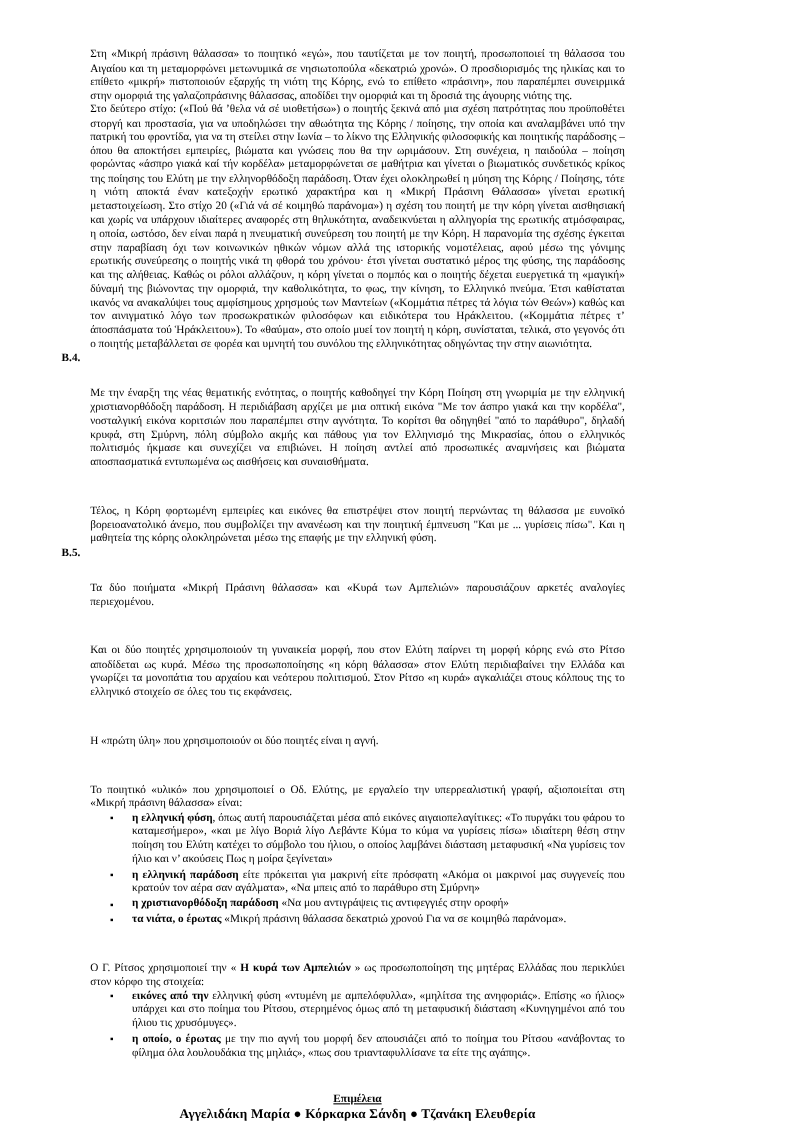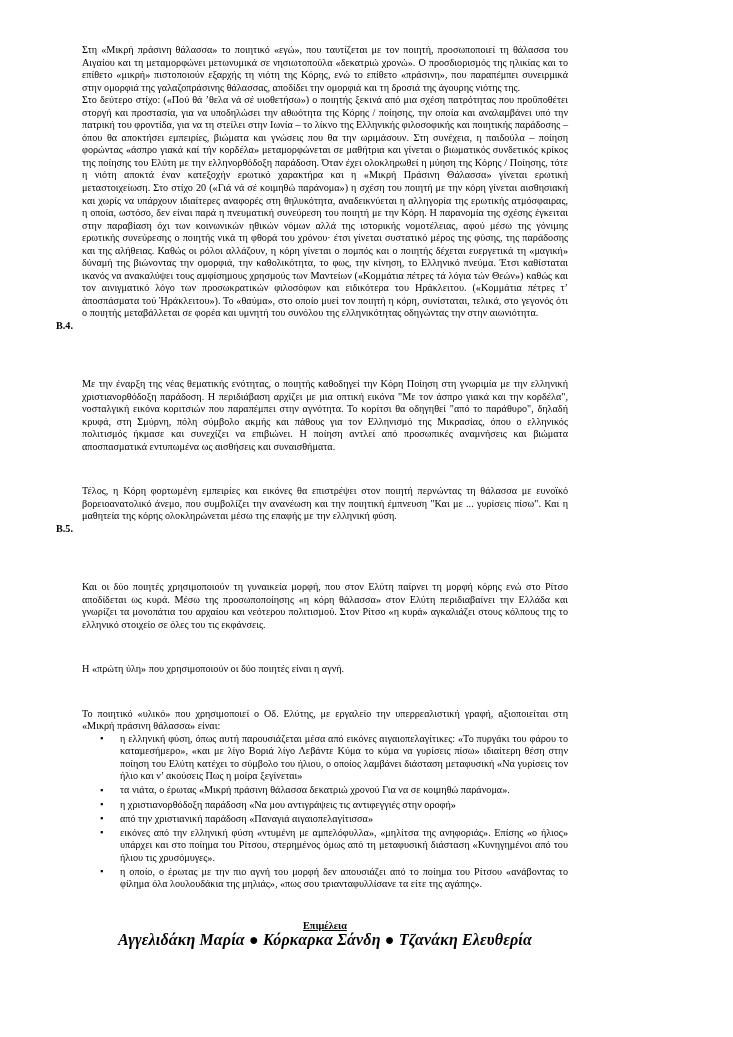--- a/index.html
+++ b/index.html
@@ -31,21 +31,20 @@
   
   .para {
     margin: 0;
     text-align: justify;
   }
   
   .section {
     display: flex;
     align-items: flex-start;
     margin: 0;
-    flex-direction: column;
   }
   .section-marker {
     font-weight: bold;
     font-size: 10.2px;
     line-height: 12.55px;
     width: 26px;
     flex: 0 0 26px;
     margin-left: -26px;
     text-align: left;
     white-space: nowrap;
@@ -69,39 +68,38 @@
     text-align: justify;
   }
   ul.bullets > li::before {
     content: "\25AA";
     position: absolute;
     left: 18px;
     top: -0.5px;
     font-size: 9px;
     line-height: 12.55px;
   }
-  b, .b { font-weight: normal; }
+  b, .b { font-weight: bold; }
 
   .footer {
     margin-top: 5px;
     text-align: center;
   }
   .footer-title {
     font-weight: bold;
     text-decoration: underline;
     font-size: 10.2px;
     line-height: 12.55px;
     margin-top: 28px;
   }
   .footer-names {
     font-weight: bold;
-    font-size: 16px;
+    font-size: 12px;
     line-height: 13.5px;
     letter-spacing: 0.15px;
-    font-style: italic;
   }
 </style>
 </head>
 <body>
 
 <div class="page">
   <div class="body-text">
 
     <div class="para">Στη «Μικρή πράσινη θάλασσα» το ποιητικό «εγώ», που ταυτίζεται με τον ποιητή, προσωποποιεί τη θάλασσα του Αιγαίου και τη μεταμορφώνει μετωνυμικά σε νησιωτοπούλα «δεκατριώ χρονώ». Ο προσδιορισμός της ηλικίας και το επίθετο «μικρή» πιστοποιούν εξαρχής τη νιότη της Κόρης, ενώ το επίθετο «πράσινη», που παραπέμπει συνειρμικά στην ομορφιά της γαλαζοπράσινης θάλασσας, αποδίδει την ομορφιά και τη δροσιά της άγουρης νιότης της.</div>
     <div class="para">Στο δεύτερο στίχο: («Πού θά ’θελα νά σέ υιοθετήσω») ο ποιητής ξεκινά από μια σχέση πατρότητας που προϋποθέτει στοργή και προστασία, για να υποδηλώσει την αθωότητα της Κόρης / ποίησης, την οποία και αναλαμβάνει υπό την πατρική του φροντίδα, για να τη στείλει στην Ιωνία – το λίκνο της Ελληνικής φιλοσοφικής και ποιητικής παράδοσης – όπου θα αποκτήσει εμπειρίες, βιώματα και γνώσεις που θα την ωριμάσουν. Στη συνέχεια, η παιδούλα – ποίηση φορώντας «άσπρο γιακά καί τήν κορδέλα» μεταμορφώνεται σε μαθήτρια και γίνεται ο βιωματικός συνδετικός κρίκος της ποίησης του Ελύτη με την ελληνορθόδοξη παράδοση. Όταν έχει ολοκληρωθεί η μύηση της Κόρης / Ποίησης, τότε η νιότη αποκτά έναν κατεξοχήν ερωτικό χαρακτήρα και η «Μικρή Πράσινη Θάλασσα» γίνεται ερωτική μεταστοιχείωση. Στο στίχο 20 («Γιά νά  σέ κοιμηθώ παράνομα») η σχέση του ποιητή με την κόρη γίνεται αισθησιακή και χωρίς να υπάρχουν ιδιαίτερες αναφορές στη θηλυκότητα, αναδεικνύεται η αλληγορία της ερωτικής ατμόσφαιρας, η οποία, ωστόσο, δεν είναι παρά η πνευματική συνεύρεση του ποιητή με την Κόρη. Η παρανομία της σχέσης έγκειται στην παραβίαση όχι των κοινωνικών ηθικών νόμων αλλά της ιστορικής νομοτέλειας, αφού μέσω της γόνιμης ερωτικής συνεύρεσης ο ποιητής νικά τη φθορά του χρόνου· έτσι γίνεται συστατικό μέρος της φύσης, της παράδοσης και της αλήθειας. Καθώς οι ρόλοι αλλάζουν, η κόρη γίνεται ο πομπός και ο ποιητής δέχεται ευεργετικά τη «μαγική» δύναμή της βιώνοντας την ομορφιά, την καθολικότητα, το φως, την κίνηση, το Ελληνικό πνεύμα. Έτσι καθίσταται ικανός να ανακαλύψει τους αμφίσημους χρησμούς των Μαντείων («Κομμάτια πέτρες τά λόγια τών Θεών») καθώς και τον αινιγματικό λόγο των προσωκρατικών φιλοσόφων και ειδικότερα του Ηράκλειτου. («Κομμάτια πέτρες τ’ άποσπάσματα τού Ἡράκλειτου»). Το «θαύμα», στο οποίο μυεί τον ποιητή η κόρη, συνίσταται, τελικά, στο γεγονός ότι ο ποιητής μεταβάλλεται σε φορέα και υμνητή του συνόλου της ελληνικότητας οδηγώντας την στην αιωνιότητα.</div>
@@ -110,42 +108,44 @@
       <div class="section-marker">B.4.</div>
       <div class="section-body">
         <div class="para">Με την έναρξη της νέας θεματικής ενότητας, ο ποιητής καθοδηγεί την Κόρη Ποίηση στη γνωριμία με την ελληνική χριστιανορθόδοξη παράδοση. Η περιδιάβαση αρχίζει με μια οπτική εικόνα "Με τον άσπρο γιακά και την κορδέλα", νοσταλγική εικόνα κοριτσιών που παραπέμπει στην αγνότητα. Το κορίτσι θα οδηγηθεί "από το παράθυρο", δηλαδή κρυφά, στη Σμύρνη, πόλη σύμβολο ακμής και πάθους για τον Ελληνισμό της Μικρασίας, όπου ο ελληνικός πολιτισμός ήκμασε και συνεχίζει να επιβιώνει. Η ποίηση αντλεί από προσωπικές αναμνήσεις και βιώματα αποσπασματικά εντυπωμένα ως αισθήσεις και συναισθήματα.</div>
         <div class="para">Τέλος, η Κόρη φορτωμένη εμπειρίες και εικόνες θα επιστρέψει στον ποιητή περνώντας τη θάλασσα με ευνοϊκό βορειοανατολικό άνεμο, που συμβολίζει την ανανέωση και την ποιητική έμπνευση "Και με ... γυρίσεις πίσω". Και η μαθητεία της κόρης ολοκληρώνεται μέσω της επαφής με την ελληνική φύση.</div>
       </div>
     </div>
 
     <div class="section">
       <div class="section-marker">B.5.</div>
       <div class="section-body">
+        <div class="para">Τα δύο ποιήματα «Μικρή Πράσινη θάλασσα» και «Κυρά των Αμπελιών» παρουσιάζουν αρκετές αναλογίες περιεχομένου.</div>
         <div class="para">Και οι δύο ποιητές χρησιμοποιούν τη γυναικεία μορφή, που στον Ελύτη παίρνει τη μορφή κόρης ενώ στο Ρίτσο αποδίδεται ως κυρά. Μέσω της προσωποποίησης «η κόρη θάλασσα» στον Ελύτη περιδιαβαίνει την Ελλάδα και γνωρίζει τα μονοπάτια του αρχαίου και νεότερου πολιτισμού. Στον Ρίτσο «η κυρά» αγκαλιάζει στους κόλπους της το ελληνικό στοιχείο σε όλες του τις εκφάνσεις.</div>
         <div class="para last-line-left">Η «πρώτη ύλη» που χρησιμοποιούν οι δύο ποιητές είναι η αγνή.</div>
 
         <div class="para">Το ποιητικό «υλικό» που χρησιμοποιεί ο Οδ. Ελύτης, με εργαλείο την υπερρεαλιστική γραφή, αξιοποιείται στη «Μικρή πράσινη θάλασσα» είναι:</div>
 
         <ul class="bullets">
           <li>
             <b>η ελληνική φύση</b><span>, όπως αυτή παρουσιάζεται μέσα από εικόνες αιγαιοπελαγίτικες: «Το πυργάκι του φάρου το καταμεσήμερο», «και με λίγο Βοριά λίγο Λεβάντε Κύμα το κύμα να γυρίσεις πίσω» ιδιαίτερη θέση στην ποίηση του Ελύτη κατέχει το σύμβολο του ήλιου, ο οποίος λαμβάνει διάσταση μεταφυσική «Να γυρίσεις τον ήλιο και ν’ ακούσεις Πως η μοίρα ξεγίνεται»</span>
           </li>
           <li>
-            <b>τα νιάτα, ο έρωτας</b><span> «Μικρή πράσινη θάλασσα δεκατριώ χρονού Για να σε κοιμηθώ παράνομα».</span>
+            <b>η ελληνική παράδοση</b><span> είτε πρόκειται για μακρινή είτε πρόσφατη «Ακόμα οι μακρινοί μας συγγενείς που κρατούν τον αέρα σαν αγάλματα», «Να μπεις από το παράθυρο στη Σμύρνη»</span>
           </li>
           <li>
             <b>η χριστιανορθόδοξη παράδοση</b><span> «Να μου αντιγράψεις τις αντιφεγγιές στην οροφή»</span>
           </li>
+          <li>
+            <b>τα νιάτα, ο έρωτας</b><span> «Μικρή πράσινη θάλασσα δεκατριώ χρονού Για να σε κοιμηθώ παράνομα».</span>
+          </li>
         </ul>
 
+        <div class="para"><span>Ο Γ. Ρίτσος χρησιμοποιεί  την « </span><b>Η κυρά των Αμπελιών</b><span> » ως προσωποποίηση της μητέρας Ελλάδας που περικλύει στον κόρφο της στοιχεία:</span></div>
 
         <ul class="bullets">
-          <li>
-            <b>από την χριστιανική παράδοση</b><span> «Παναγιά αιγαιοπελαγίτισσα»</span>
-          </li>
           <li>
             <b>εικόνες από την</b><span> ελληνική φύση «ντυμένη με αμπελόφυλλα», «μηλίτσα της ανηφοριάς». Επίσης «ο ήλιος» υπάρχει και στο ποίημα του Ρίτσου, στερημένος όμως από τη μεταφυσική διάσταση «Κυνηγημένοι από του ήλιου τις χρυσόμυγες».</span>
           </li>
           <li>
             <b>η οποίο, ο έρωτας</b><span> με την πιο αγνή του μορφή δεν απουσιάζει από το ποίημα του Ρίτσου «ανάβοντας το φίλημα όλα λουλουδάκια της μηλιάς», «πως σου τριανταφυλλίσανε τα είτε της αγάπης».</span>
           </li>
         </ul>
       </div>
     </div>
 

